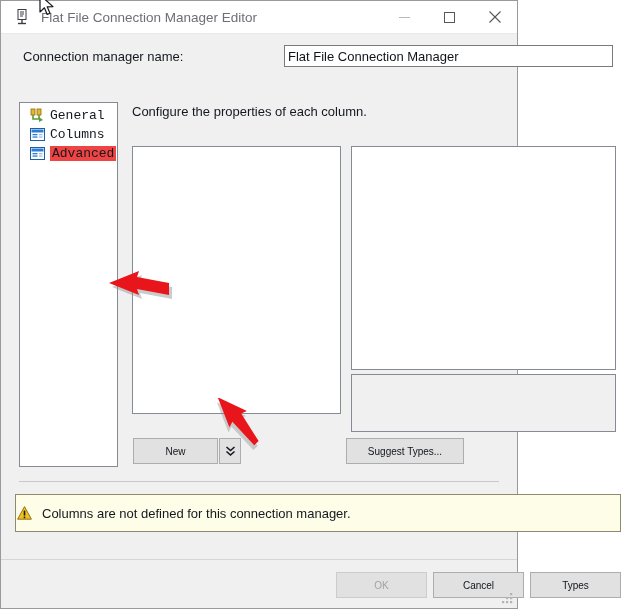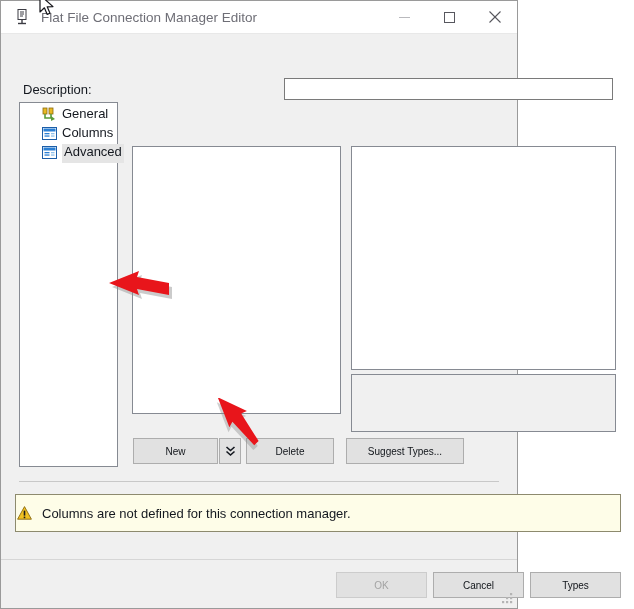--- a/index.html
+++ b/index.html
@@ -124,27 +124,29 @@
     width: 99px;
     height: 365px;
     box-sizing: border-box;
     background: #ffffff;
     border: 1px solid #868a92;
     padding: 3px 1px;
   }
   .nav-item {
     height: 19px;
     display: flex;
-    padding-left: 20px;
+    align-items: center;
+    padding-left: 8px;
     font-size: 13px;
     color: #14181f;
     white-space: nowrap;
+    font-family: Liberation Mono, monospace;
   }
   .nav-item.selected .nav-label {
-    background: #e5e5e5;
+    background: #ef4444;
     padding: 0 2px;
   }
   .nav-ico {
     width: 16px; height: 16px;
     margin-right: 5px;
     flex: 0 0 auto;
     display: flex;
     align-items: center;
     justify-content: center;
   }
@@ -338,23 +340,23 @@
       <div class="cap-btn close">
         <svg width="12" height="12" viewBox="0 0 12 12">
             <line x1="0.5" y1="0.5" x2="11.5" y2="11.5" stroke="#57575e" stroke-width="1.1"></line>
             <line x1="11.5" y1="0.5" x2="0.5" y2="11.5" stroke="#57575e" stroke-width="1.1"></line>
           </svg>
       </div>
     </div>
   </div>
 
   <div class="fields">
-    <div class="field-row row2">
-      <span class="field-label">Description:</span>
-      <input class="field-input" type="text" value="" style="">
+    <div class="field-row row1">
+      <span class="field-label">Connection manager name:</span>
+      <input class="field-input" type="text" value="Flat File Connection Manager" style="">
     </div>
   </div>
 
   <div class="body-area">
 
     <div class="navbox">
 
       <div class="nav-item">
         <span class="nav-ico">
           <svg width="15" height="15" viewBox="0 0 15 15">
@@ -390,35 +392,35 @@
             <rect x="2.5" y="8.4" width="5" height="1.3" fill="#2a7fd4"></rect>
             <rect x="9" y="6" width="3.5" height="1.3" fill="#8fc0ea"></rect>
             <rect x="9" y="8.4" width="3.5" height="1.3" fill="#8fc0ea"></rect>
           </svg>
         </span>
         <span class="nav-label">Advanced</span>
       </div>
 
     </div>
 
+    <div class="pane-title">Configure the properties of each column.</div>
 
     <div class="cols-list"></div>
 
     <div class="prop-grid"></div>
 
     <div class="prop-desc"></div>
 
     <div class="btn act-new">New</div>
     <div class="btn act-new-drop">
       <svg width="11" height="12" viewBox="0 0 11 12">
         <path d="M1.5 2 L5.5 5.5 L9.5 2" fill="none" stroke="#14181f" stroke-width="1.6"></path>
         <path d="M1.5 6.5 L5.5 10 L9.5 6.5" fill="none" stroke="#14181f" stroke-width="1.6"></path>
       </svg>
     </div>
-    <div class="btn act-delete">Delete</div>
     <div class="btn act-suggest">Suggest Types...</div>
 
     <div class="separator"></div>
 
     <div class="warnbar">
       <span class="warn-ico">
         <svg width="15" height="14" viewBox="0 0 15 14">
           <path d="M7.5 0.6 L14.4 13.2 L0.6 13.2 Z" fill="#f0c020" stroke="#8a6a10" stroke-width="0.9" stroke-linejoin="round"></path>
           <rect x="6.7" y="4.6" width="1.6" height="5" fill="#1a1a1a"></rect>
           <rect x="6.7" y="10.6" width="1.6" height="1.6" fill="#1a1a1a"></rect>

